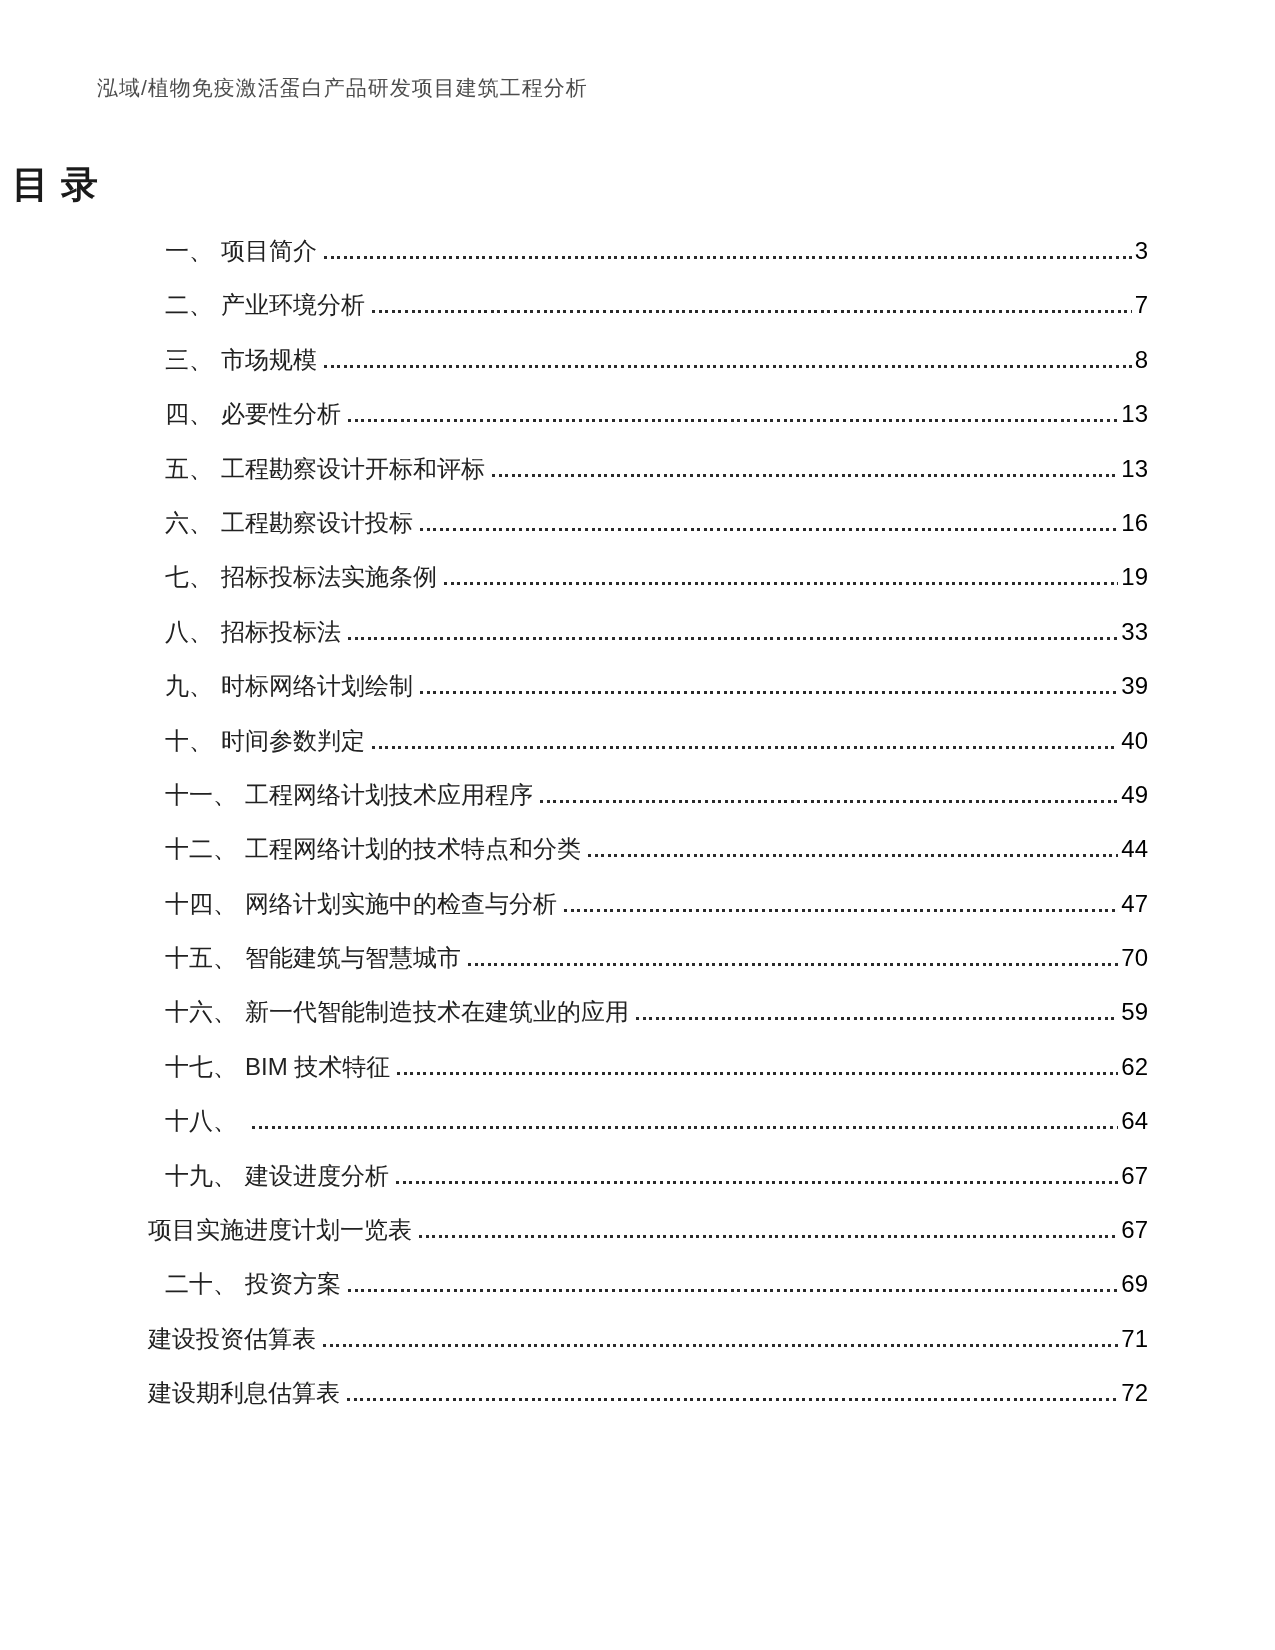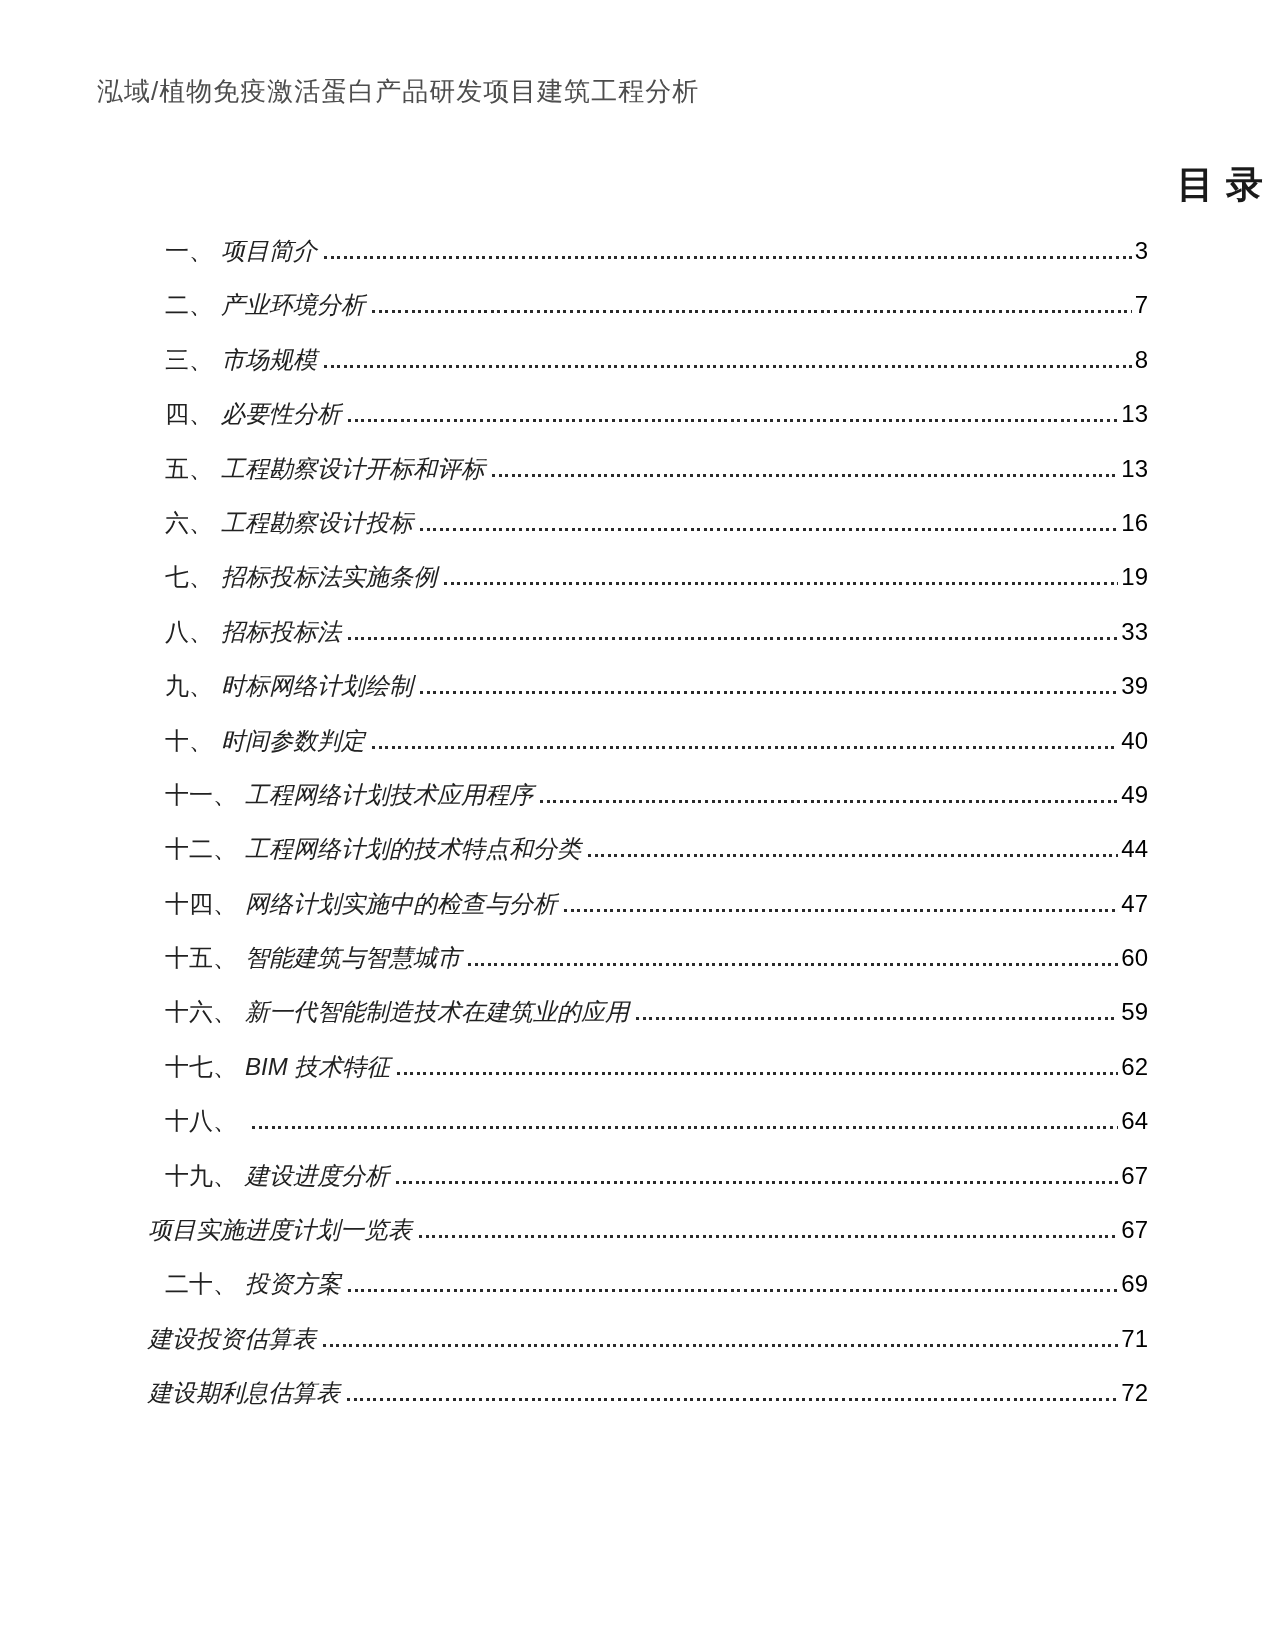--- a/index.html
+++ b/index.html
@@ -12,31 +12,31 @@
     width: 1275px;
     height: 1650px;
     background: #ffffff;
     overflow: hidden;
     font-family: "Liberation Sans", sans-serif;
   }
   .doc-header {
     position: absolute;
     left: 97px;
     top: 74px;
-    font-size: 26px;
+    font-size: 21px;
     letter-spacing: 1px;
     color: #4d4d4d;
     white-space: nowrap;
   }
   .toc-title {
     position: absolute;
     left: 0;
     top: 160px;
     width: 100%;
-    text-align: right;
+    text-align: left;
     font-size: 37px;
     font-weight: 700;
     letter-spacing: 12px;
     text-indent: 12px; 
     color: #1a1a1a;
   }
   .toc {
     position: absolute;
     left: 148px;
     top: 224px;
@@ -53,21 +53,20 @@
     padding-left: 17px;
   }
   .toc-num {
     font-size: 24px;
     color: #212121;
     margin-right: 8px;
   }
   .toc-label {
     font-size: 24px;
     color: #212121;
-    font-style: italic;
   }
   .leader {
     flex: 1 1 auto;
     height: 3px;
     margin: 0 3px 2px 7px;
     background: repeating-linear-gradient(90deg, #2b2b2b 0 3px, transparent 3px 6.6px);
     min-width: 20px;
   }
   .toc-page {
     font-size: 24px;
@@ -159,21 +158,21 @@
       <div class="toc-row numbered">
         <span class="toc-num">十四、</span>
         <span class="toc-label">网络计划实施中的检查与分析</span>
         <span class="leader"></span>
         <span class="toc-page">47</span>
       </div>
       <div class="toc-row numbered">
         <span class="toc-num">十五、</span>
         <span class="toc-label">智能建筑与智慧城市</span>
         <span class="leader"></span>
-        <span class="toc-page">60</span>
+        <span class="toc-page">70</span>
       </div>
       <div class="toc-row numbered">
         <span class="toc-num">十六、</span>
         <span class="toc-label">新一代智能制造技术在建筑业的应用</span>
         <span class="leader"></span>
         <span class="toc-page">59</span>
       </div>
       <div class="toc-row numbered">
         <span class="toc-num">十七、</span>
         <span class="toc-label">BIM 技术特征</span>

